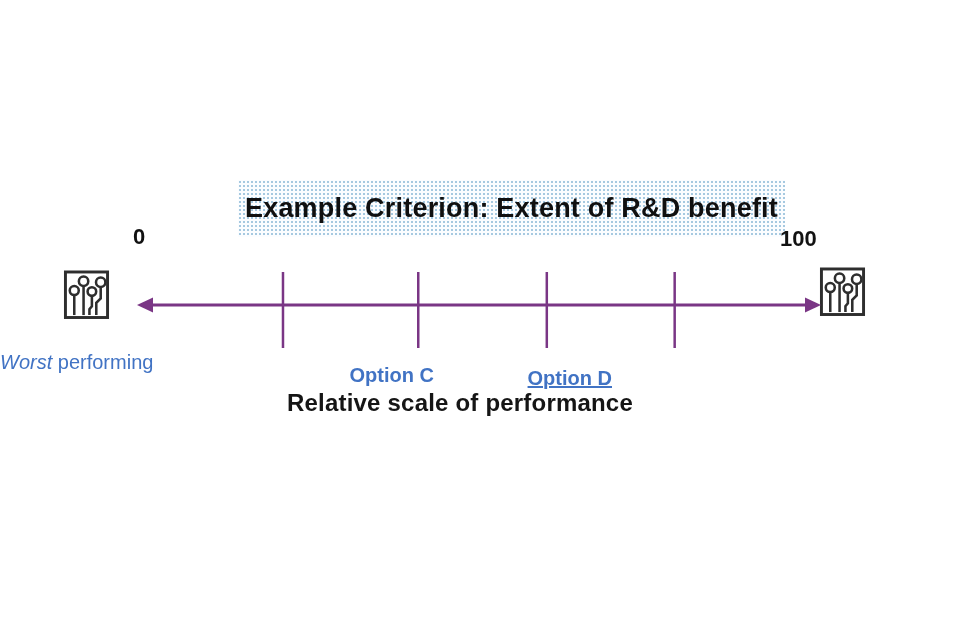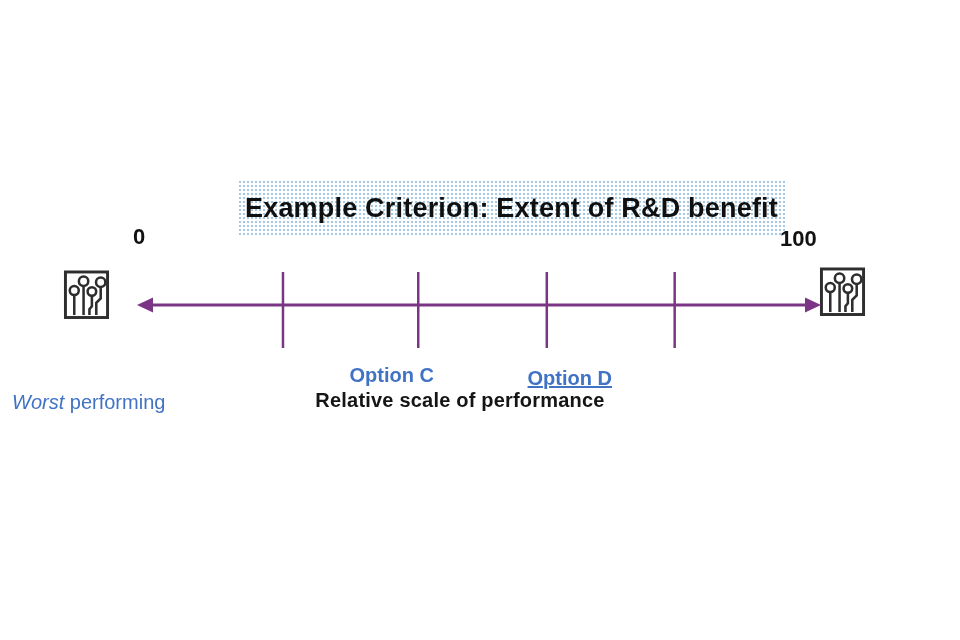--- a/index.html
+++ b/index.html
@@ -30,33 +30,33 @@
   .chip{position:absolute;width:47px;height:51px;}
   .chip-left{left:63px;top:269px;}
   .chip-right{left:819px;top:266px;}
 
   .axis{position:absolute;left:133px;top:263px;width:692px;height:88px;}
 
   .blue{color:var(--accent,#4173C4);}
 
   .endpoint{position:absolute;font-size:20px;line-height:26px;}
   .endpoint .opt{font-weight:bold;}
-  .endpoint-left{left:12px;top:349px;width:200px;text-align:left;margin-top:40px;}
+  .endpoint-left{left:0;top:349px;width:200px;text-align:left;}
   .endpoint-right{left:793px;top:348px;width:166px;text-align:center;}
   .qualifier{font-style:italic;}
 
   .scale-option{
     position:absolute;font-size:20px;font-weight:bold;text-align:right;white-space:nowrap;
   }
   .option-c{left:334px;top:364px;width:100px;}
   .option-d{left:512px;top:367px;width:100px;text-decoration:underline;}
 
   .axis-caption{
     position:absolute;left:230px;top:389px;width:460px;text-align:center;
-    font-size:20px;font-weight:bold;color:#151515;letter-spacing:.2px;white-space:nowrap;
+    font-size:24px;font-weight:bold;color:#151515;letter-spacing:.2px;white-space:nowrap;
   }
 </style>
 </head>
 <body>
 
 <div class="stage">
 
   <div class="title-box">
     <span class="title">Example Criterion: Extent of R&amp;D benefit</span>
   </div>

